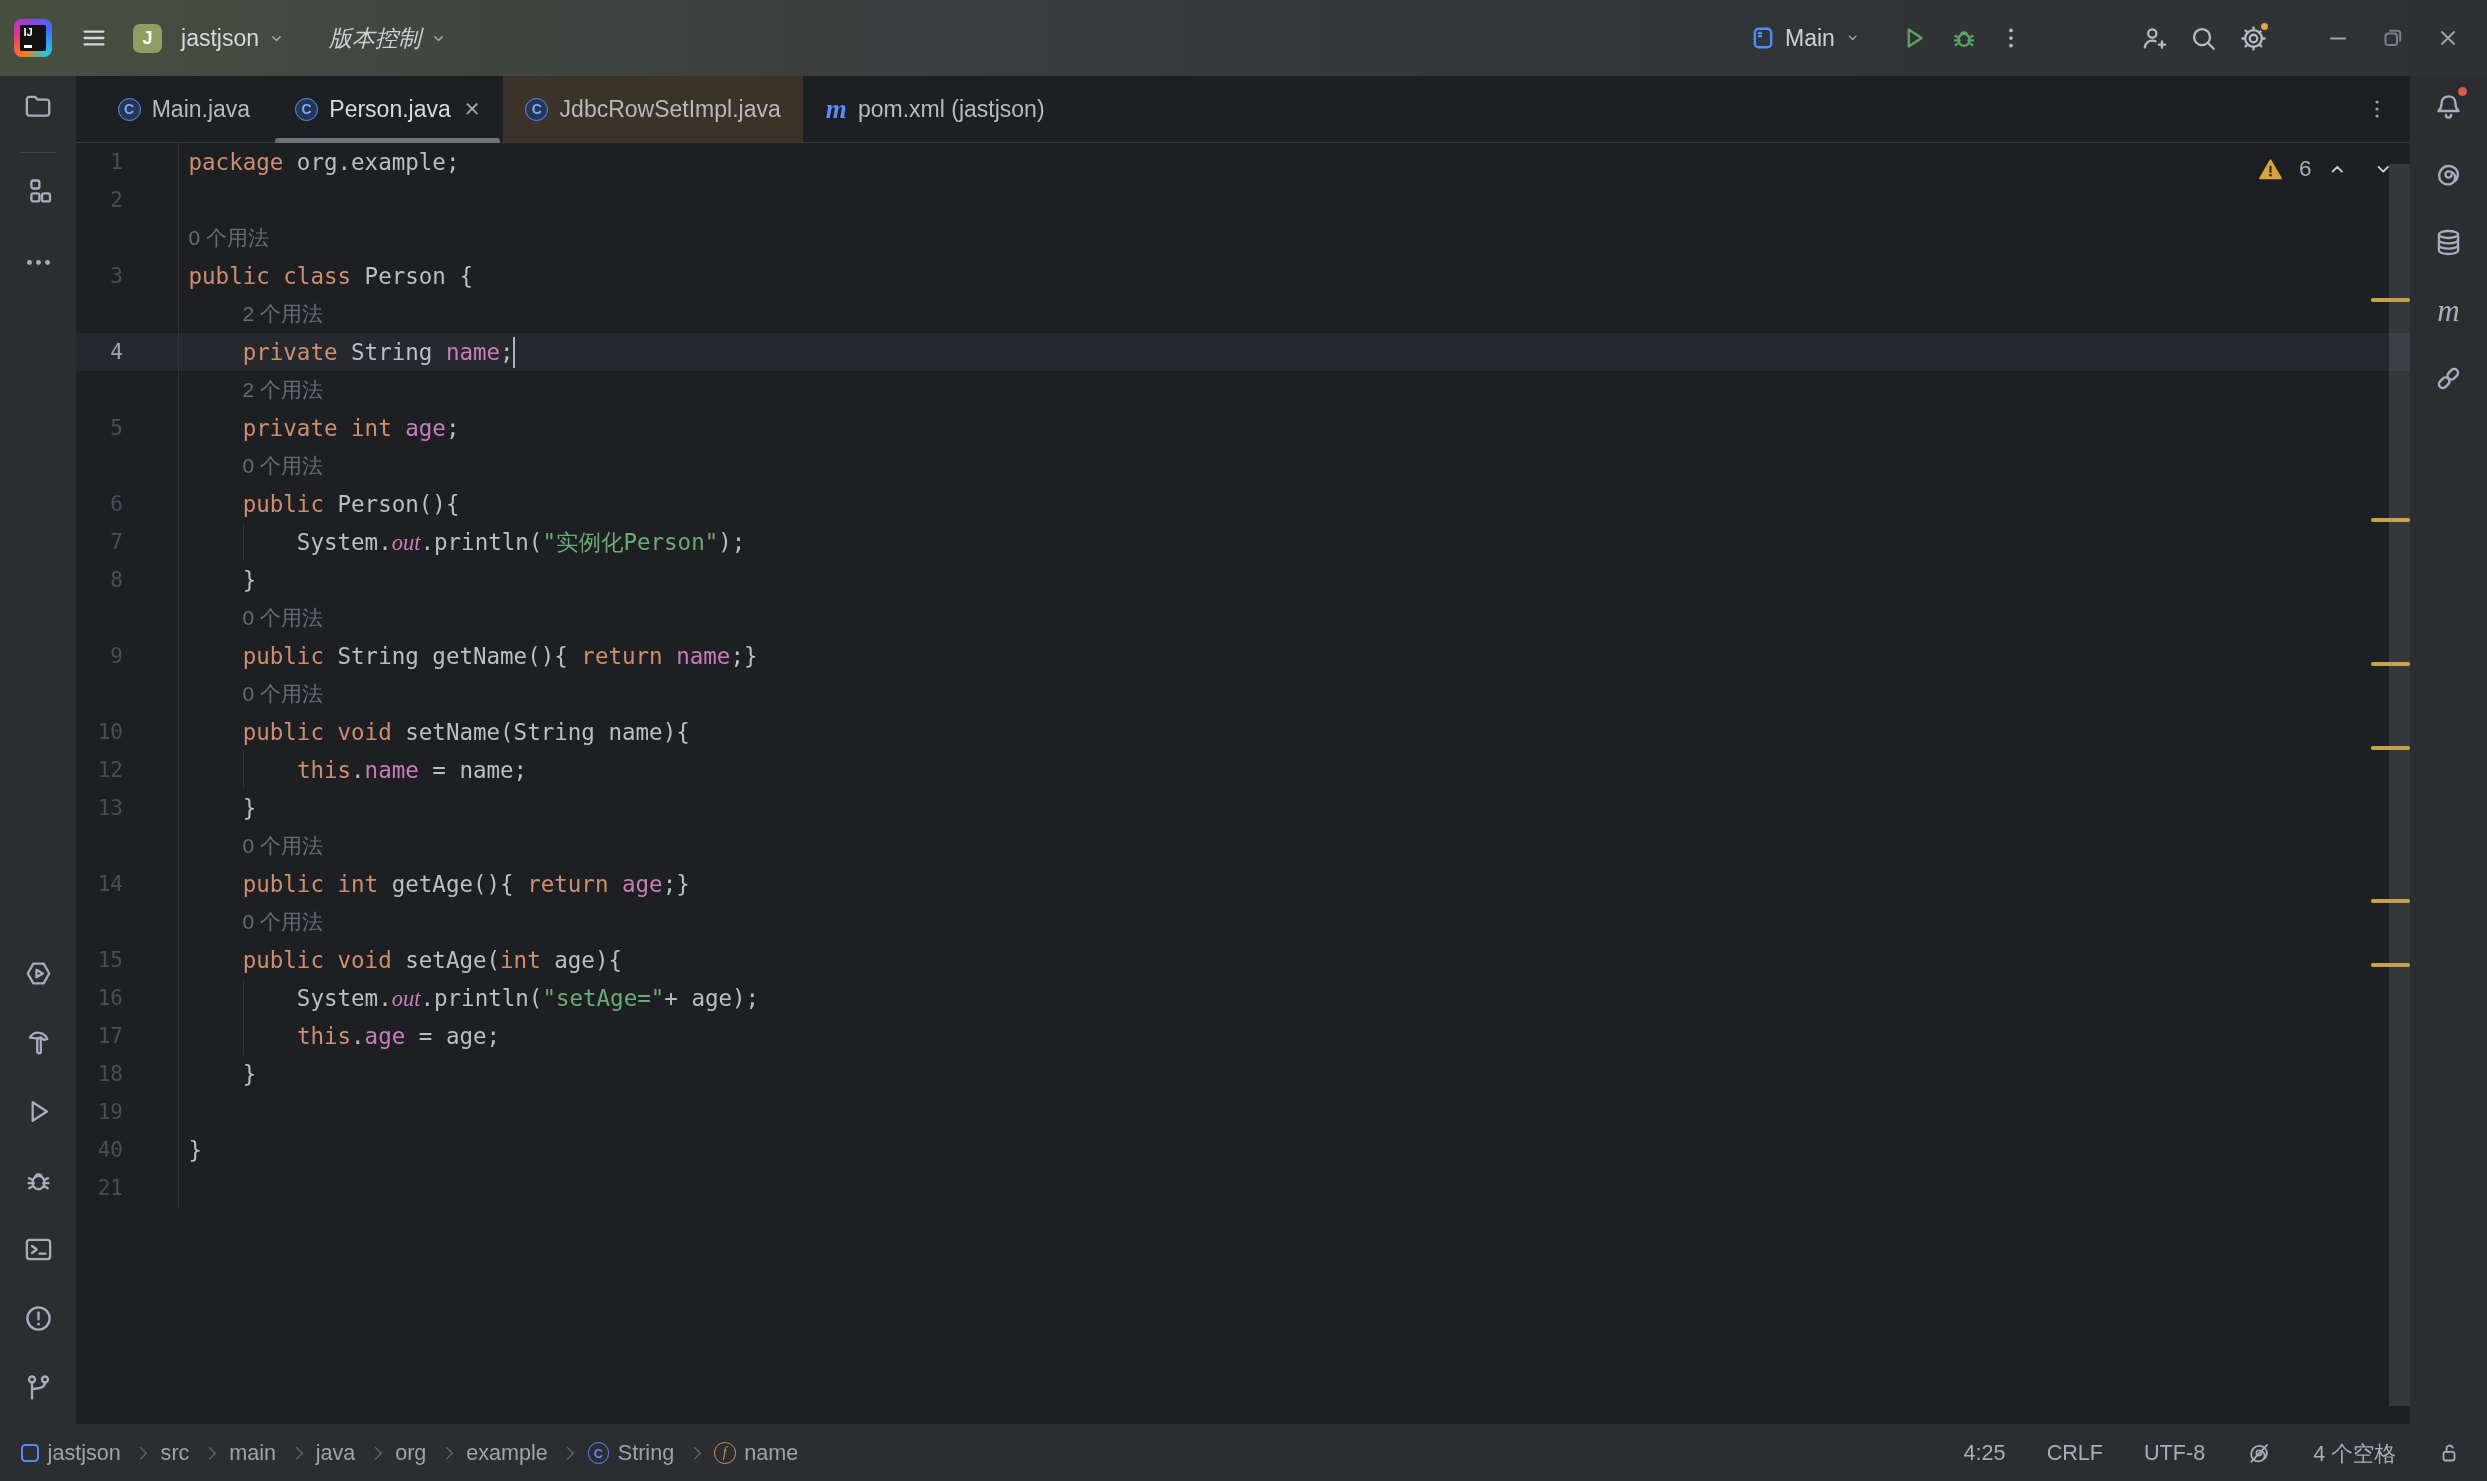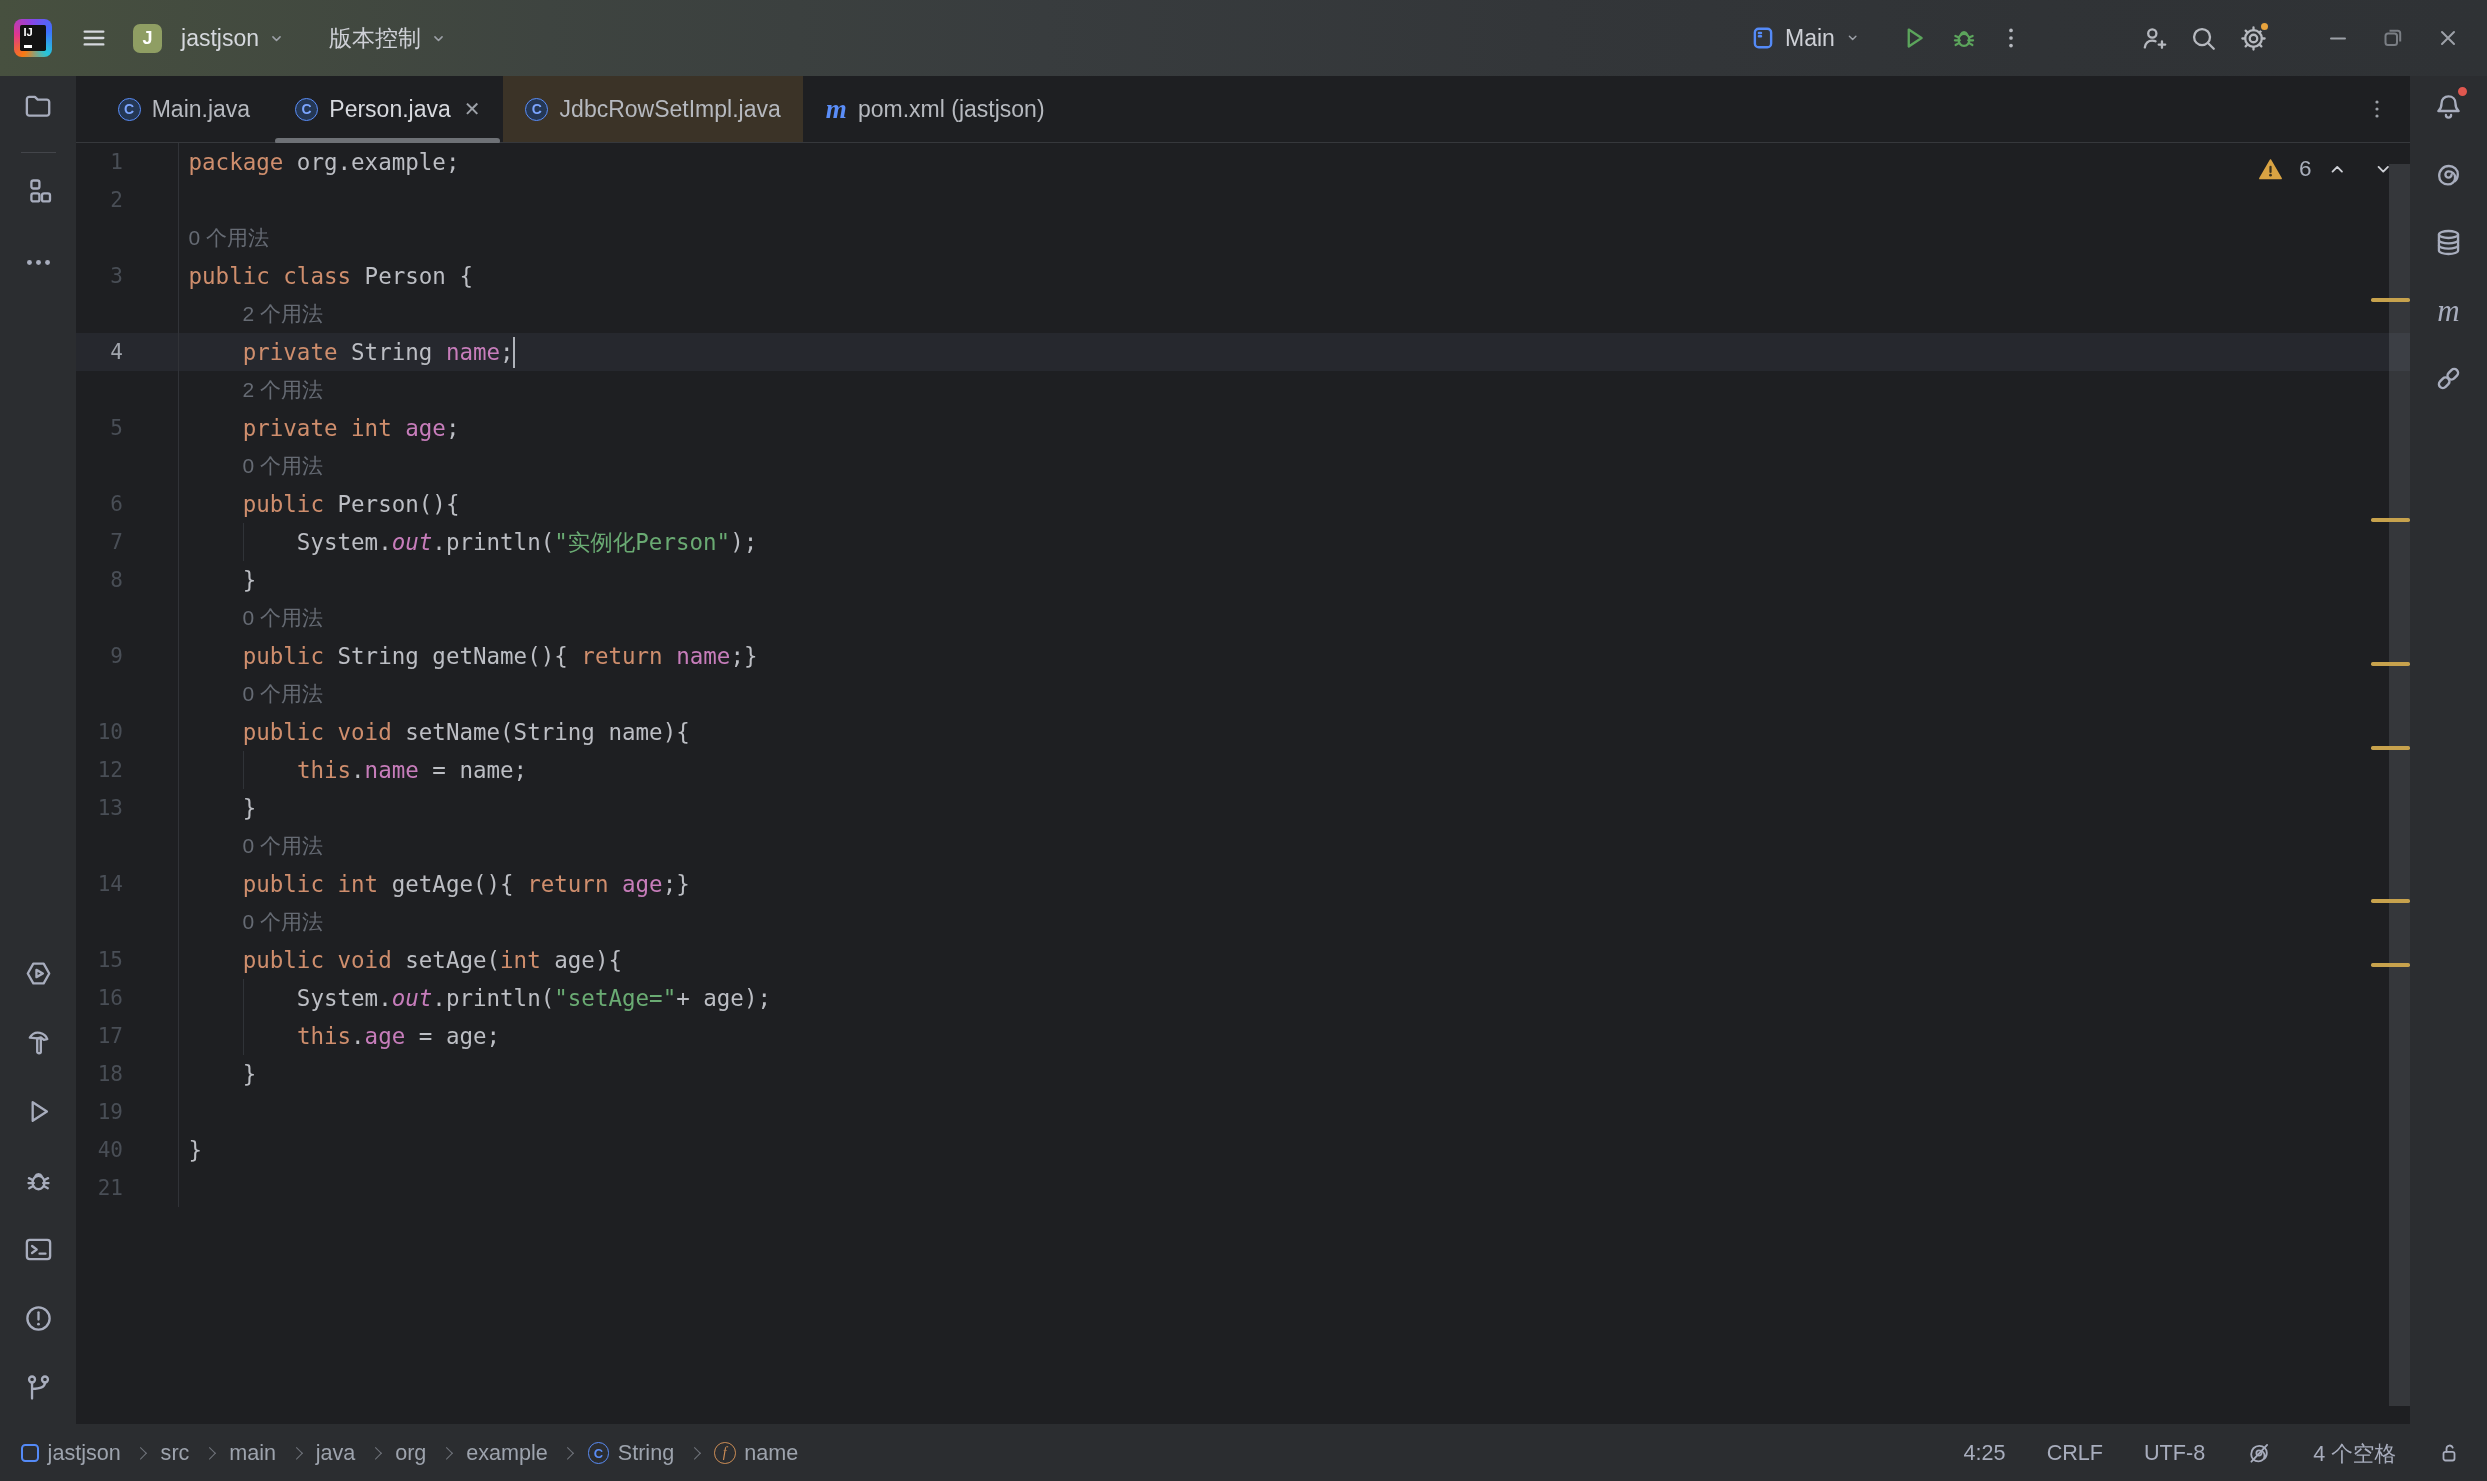--- a/index.html
+++ b/index.html
@@ -15,21 +15,21 @@
   .tb-right { display:flex; align-items:center; padding-right:12px; }
   .ij-logo { width:38px; height:38px; border-radius:7.8px; position:relative; margin-right:22.5px;
     background:conic-gradient(from 210deg,#f97a12,#e0358f,#8b45e6,#3e6fff,#26c6da,#f97a12); }
   .ij-logo .inner { position:absolute; left:6px; top:6px; width:26px; height:26px; background:#121212; border-radius:1.7px; }
   .ij-logo .ij { position:absolute; left:9.5px; top:7px; font-size:11.2px; font-weight:bold; color:#fff; letter-spacing:0; }
   .ij-logo .bar { position:absolute; left:9.5px; bottom:9.5px; width:8.6px; height:2.6px; background:#fff; }
   .tb-btn { display:flex; align-items:center; gap:7.8px; padding:7px 8.6px; border-radius:7px; }
   .avatar { width:29px; height:29px; border-radius:7px; background:#8F9E63; color:#fff; font-weight:bold;
     font-size:18px; display:grid; place-items:center; margin-right:11.2px; }
   .proj-name { font-size:23px; color:#D5D8DD; }
-  .vcs { margin-left:26px; }
+  .vcs { margin-left:26px;font-style:italic; }
   svg.icn { display:block; }
   .run-group { display:flex; align-items:center; gap:8.6px; margin-right:26px; }
   .tb-icon-btn { width:38px; height:38px; display:grid; place-items:center; border-radius:7px; }
   .gear-wrap { position:relative; }
   .gear-dot { position:absolute; top:1.7px; right:1.7px; width:11.2px; height:11.2px; border-radius:50%;
     background:#E8A33D; border:2.6px solid #313539; }
   .win-controls { display:flex; align-items:center; margin-left:38px; }
   .win-controls .tb-icon-btn { width:55px; height:45px; border-radius:0; }
 
   
@@ -68,21 +68,21 @@
   .viewport { flex:1; position:relative; overflow:hidden; background:#1E1F22;
     font-family:"DejaVu Sans Mono", monospace; font-size:22.5px; }
   .row { display:flex; height:38px; align-items:center; position:relative; }
   .row.cur { background:#26282E; }
   .gutter { flex:0 0 103px; width:103px; text-align:right; padding-right:55px; font-size:21px; color:#494E56;
     border-right:0.9px solid #313338; height:100%; display:flex; align-items:center; justify-content:flex-end; }
   .row.cur .gutter { color:#A1A5AD; }
   .codecell { padding-left:9.5px; white-space:pre; color:#BCBEC4; position:relative; }
   .tk-k { color:#CF8E6D; }
   .tk-f { color:#C77DBB; }
-  .tk-o { color:#C77DBB; font-style:italic; }
+  .tk-o { color:#C77DBB; font-style:italic;font-family:Liberation Serif, serif; }
   .tk-s { color:#6AAB73; }
   .inlay { font-family:"Liberation Sans", sans-serif; font-size:21px; color:#666B74; }
   .guide { position:absolute; left:167px; top:0; bottom:0; width:0.9px; background:#303338; }
   .caret { position:absolute; left:437px; top:3.5px; width:1.7px; height:31px; background:#C8CBD2; opacity:.85; }
 
   .inspect-widget { position:absolute; top:8.6px; right:7px; height:35px; display:flex; align-items:center;
     gap:14.7px; padding:0 8.6px; font-family:"Liberation Sans", sans-serif; }
   .inspect-count { font-size:22.5px; color:#A9AFBC; }
   .scroll-thumb { position:absolute; right:0; top:21px; width:21px; height:1242px; background:rgba(170,175,185,0.17); }
   .stripe-mark { position:absolute; right:0; width:39px; height:4.3px; border-radius:1.7px; background:#C7A24D; }

